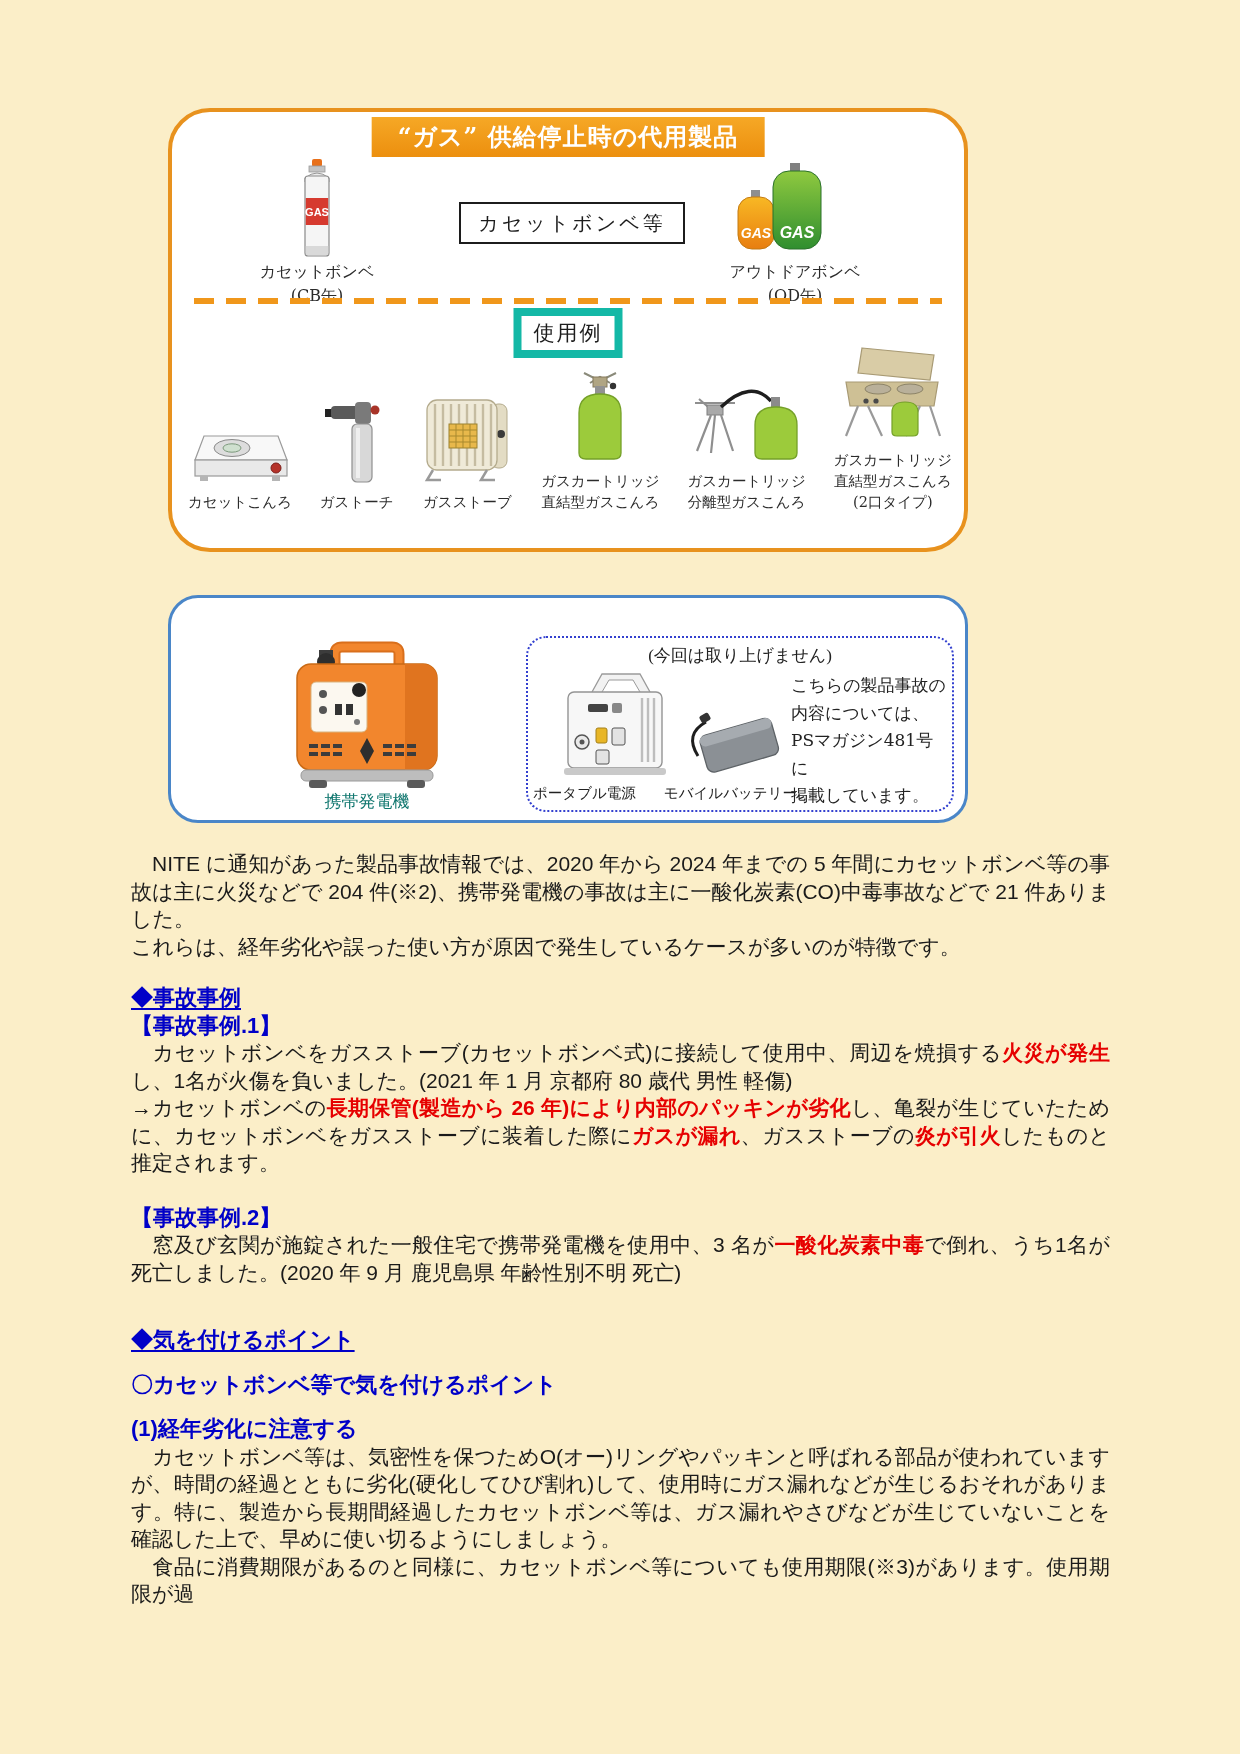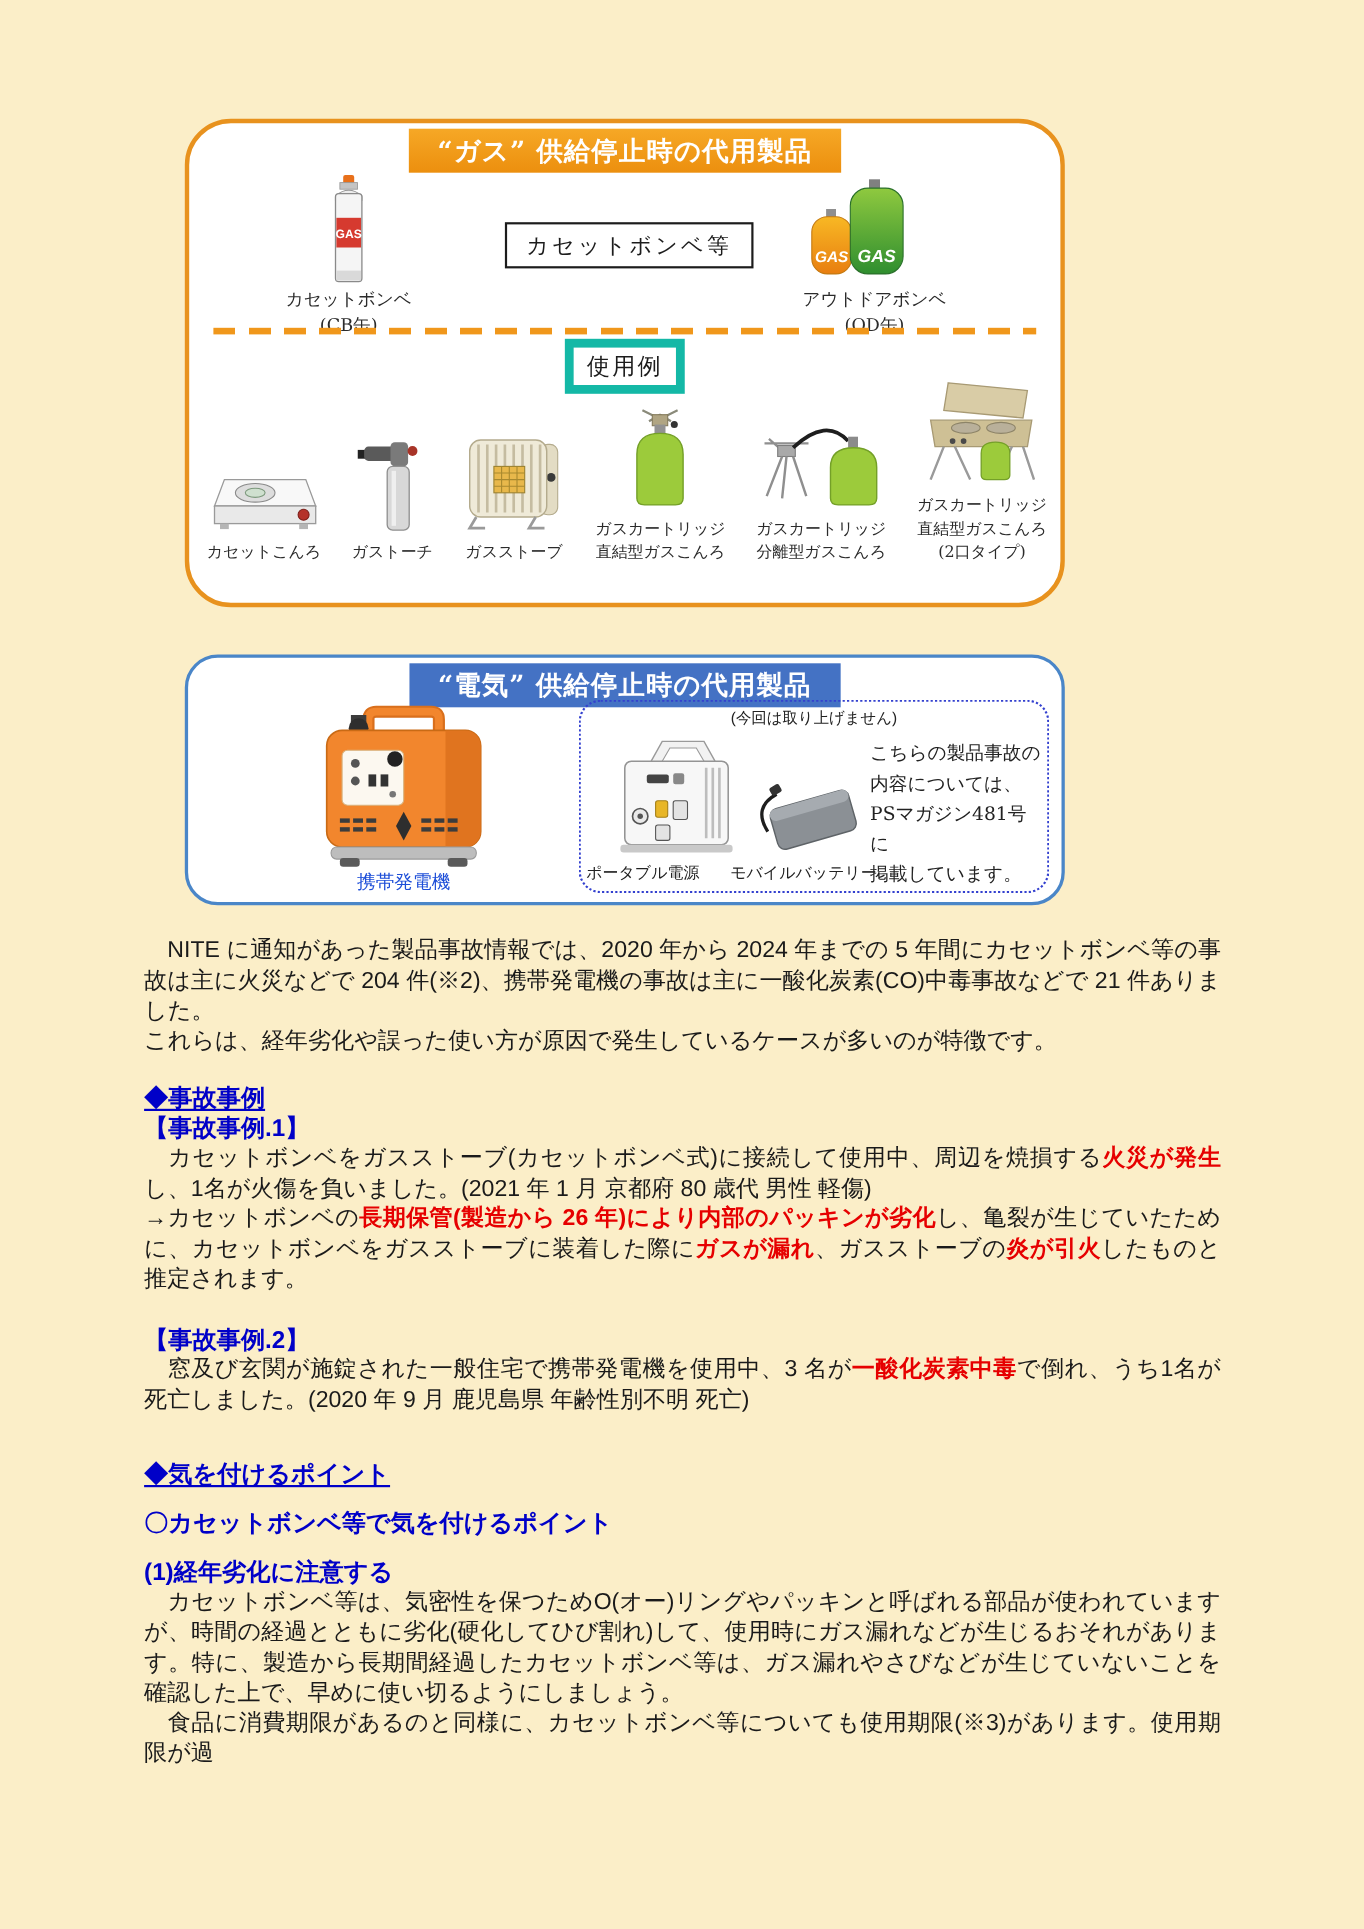--- a/index.html
+++ b/index.html
@@ -29,29 +29,29 @@
              font-family:"DejaVu Serif",serif;font-size:21px;color:#1c1c1c;letter-spacing:2px;}
   .appliance-row{position:absolute;left:16px;right:12px;top:236px;display:flex;
                  justify-content:space-between;}
   .appliance{display:flex;flex-direction:column;align-items:center;justify-content:flex-end;}
   .appliance .img{height:94px;display:flex;align-items:flex-end;justify-content:center;}
   .appliance .ap-label{font-family:"DejaVu Serif",serif;font-size:14.5px;color:#2b2b2b;
                        text-align:center;white-space:pre-line;line-height:1.45;margin-top:8px;}
   .dashed-blue-box{position:absolute;left:355px;top:38px;width:424px;height:172px;
                    border:2px dotted #3340CF;border-radius:20px;}
   .not-covered{position:absolute;left:0;right:0;top:6px;text-align:center;
-               font-family:Liberation Sans, sans-serif;font-size:14px;color:#222;}
+               font-family:Liberation Serif, serif;font-size:17px;color:#222;}
   .side-note{position:absolute;left:263px;top:34px;width:158px;
              font-family:"DejaVu Serif",serif;font-size:17px;line-height:1.62;
              color:#222;white-space:pre-line;}
   .mini-labels{position:absolute;left:12px;top:146px;width:250px;display:flex;
                justify-content:center;gap:28px;font-family:"DejaVu Serif",serif;
                font-size:14.5px;color:#222;white-space:nowrap;}
   .gen-label{position:absolute;left:96px;top:192px;width:200px;text-align:center;
-             font-family:"DejaVu Serif",serif;font-size:17px;color:#1d4ed8;}
+             font-family:"DejaVu Serif",serif;font-size:17px;color:#0f766e;}
   
   .article{position:absolute;left:131px;top:850px;width:979px;font-size:21px;line-height:27.5px;}
   .para{text-align:justify;margin:0;}
   .red{color:#E60000;font-weight:bold;}
   .h-blue{color:#0000C8;font-weight:bold;font-size:22px;margin:0;}
   .u{text-decoration:underline;text-underline-offset:3px;}
   .mt-sec{margin-top:24px;}
   .mt-case{margin-top:27px;}
   .mt-points{margin-top:40px;}
   .mt-sub{margin-top:17px;}
@@ -206,21 +206,20 @@
         </svg>
       </div>
       <div class="ap-label">ガスカートリッジ
 直結型ガスこんろ
 (2口タイプ)</div>
     </div>
   </div>
 </section>
 
 <section class="panel elec-panel">
-  <div class="banner banner-blue">“電気” 供給停止時の代用製品</div>
 
   <div class="ill" style="left:108px;top:40px;">
     <svg width="176" height="152" viewBox="0 0 176 152">
       <path d="M56 28 L56 16 Q56 9 63 9 L113 9 Q120 9 120 16 L120 28" fill="none" stroke="#D96F1C" stroke-width="11"></path>
       <path d="M56 28 L56 16 Q56 9 63 9 L113 9 Q120 9 120 16 L120 28" fill="none" stroke="#F2862D" stroke-width="7"></path>
       <rect x="40" y="12" width="14" height="10" fill="#3c3c3c"></rect>
       <circle cx="47" cy="24" r="9" fill="#2e2e2e"></circle>
       <rect x="18" y="26" width="140" height="106" rx="14" fill="#F2862D" stroke="#C96A15" stroke-width="1.5"></rect>
       <path d="M126 26 h18 a14 14 0 0 1 14 14 v78 a14 14 0 0 1 -14 14 h-18 z" fill="#E0741F"></path>
       <rect x="32" y="44" width="56" height="50" rx="5" fill="#FCF8F0" stroke="#d9b37e"></rect>

